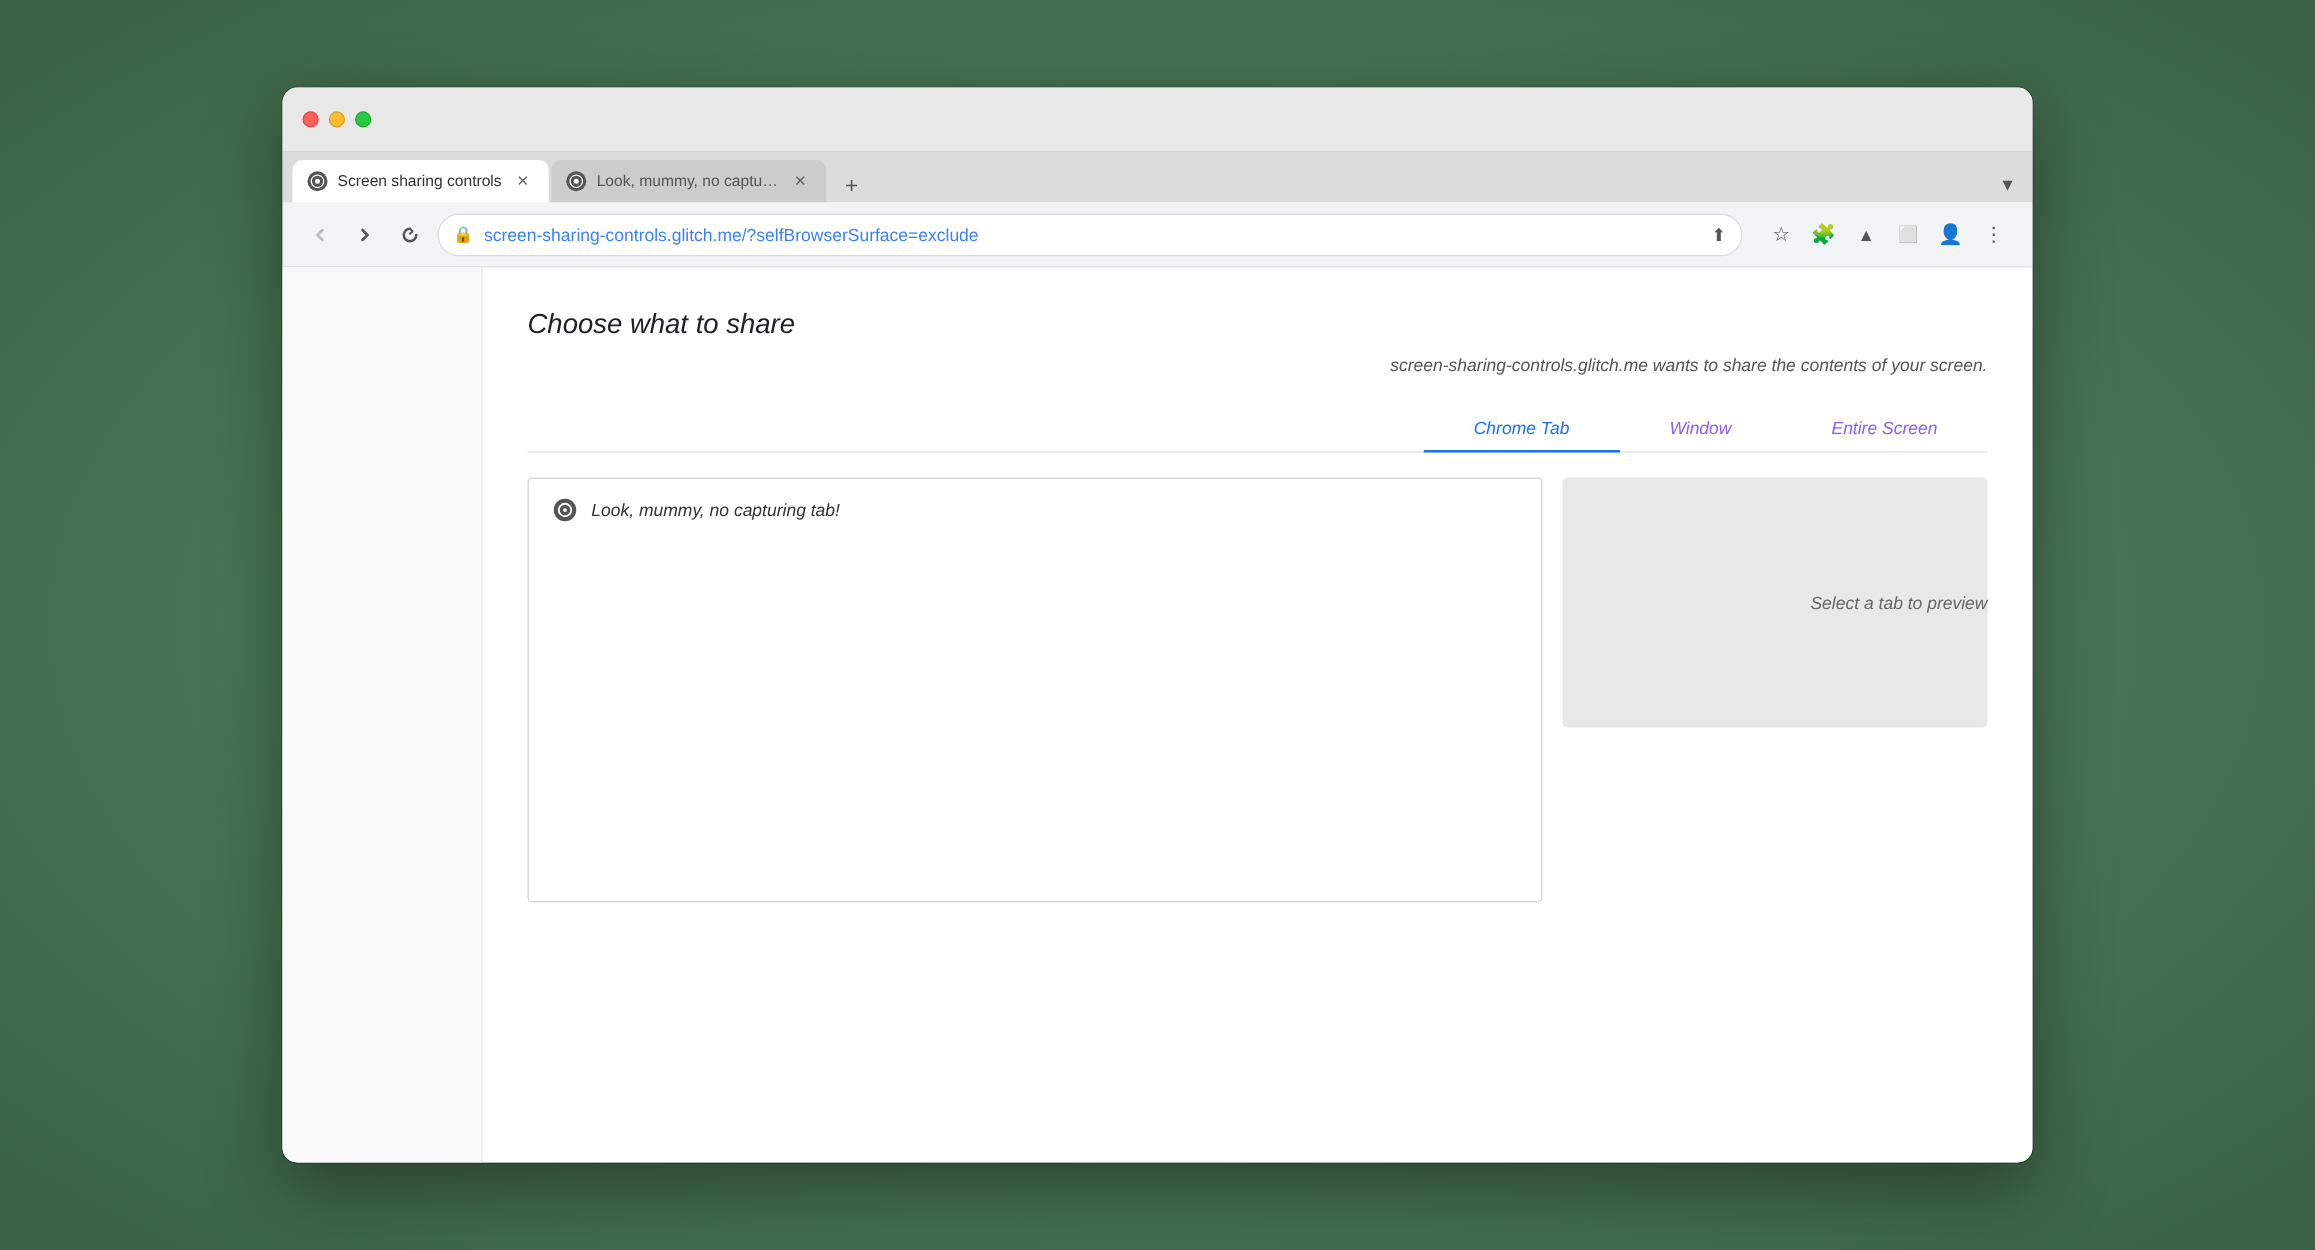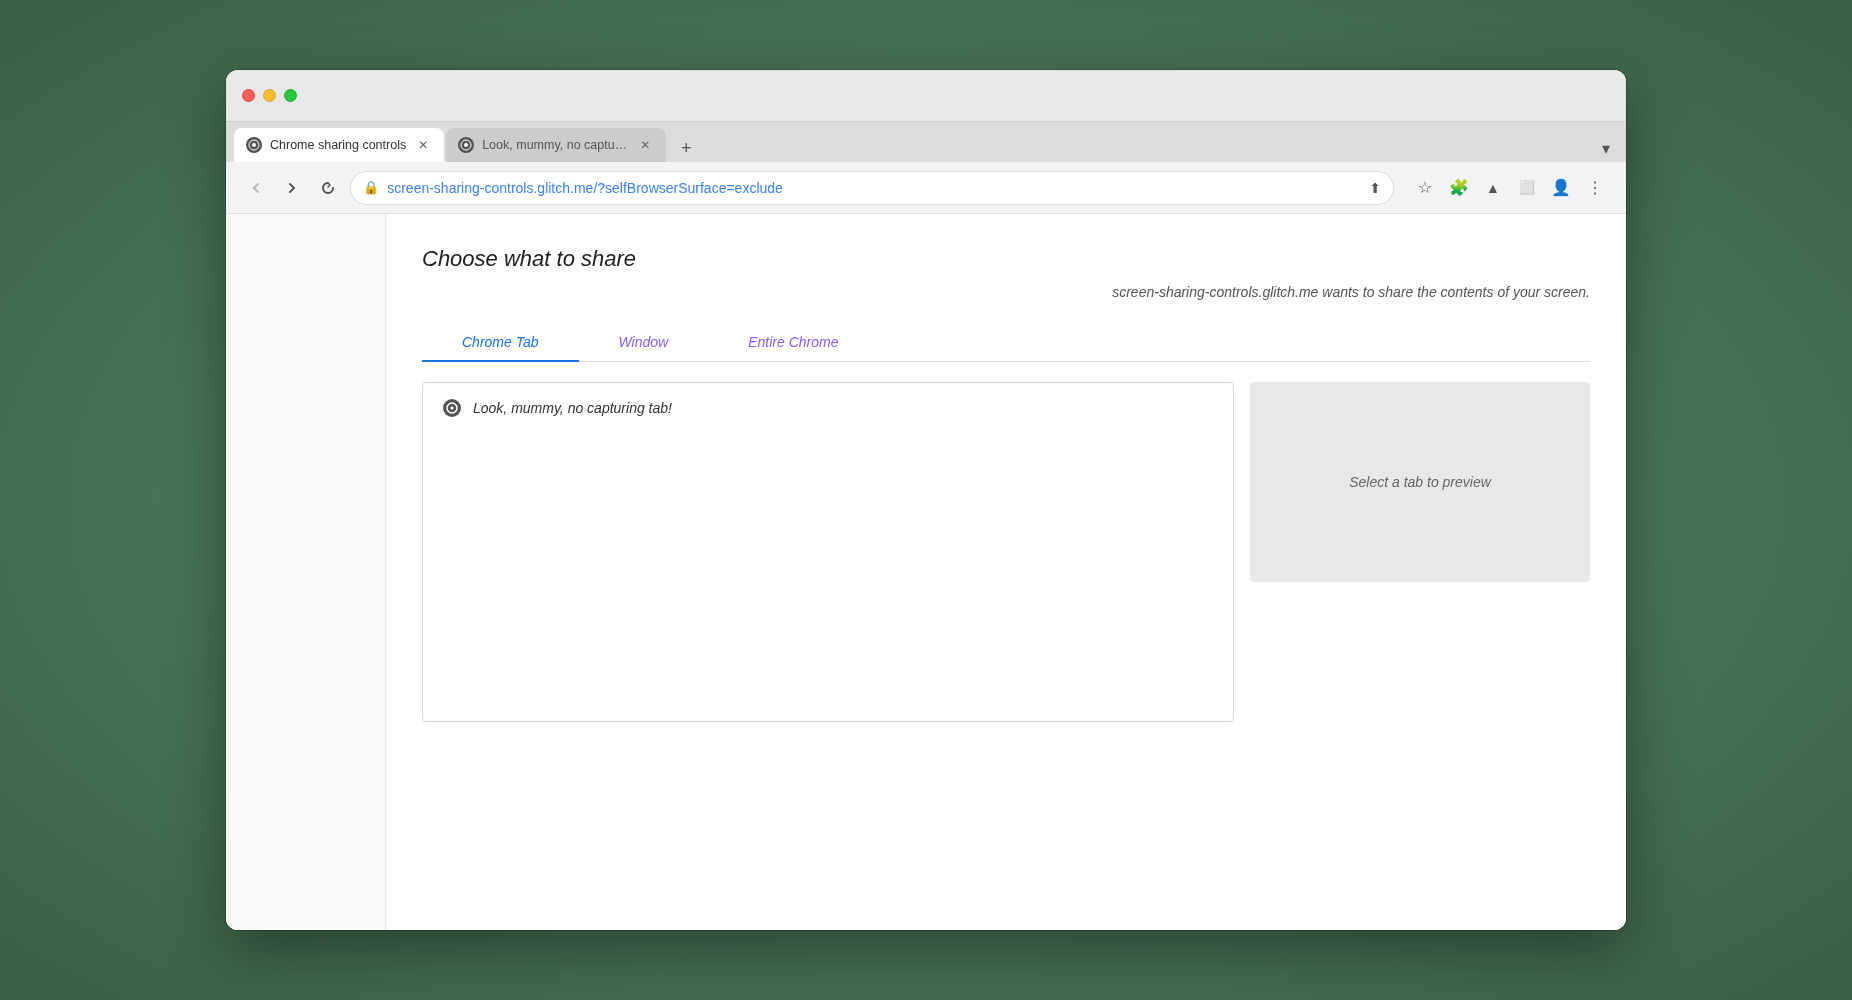--- a/index.html
+++ b/index.html
@@ -246,20 +246,21 @@
       color: #555;
       margin-bottom: 24px;
       text-align: right;
     }
 
     
     .share-tabs {
       display: flex;
       border-bottom: 1px solid #e0e0e0;
       margin-bottom: 20px;
+      justify-content: flex-end;
     }
 
     .share-tab {
       padding: 10px 40px;
       font-size: 14px;
       cursor: pointer;
       color: #8b5cf6;
       border-bottom: 2px solid transparent;
       margin-bottom: -1px;
     }
@@ -313,21 +314,21 @@
       width: 340px;
       flex-shrink: 0;
     }
 
     .preview-box {
       background: #e8e8e8;
       border-radius: 4px;
       height: 200px;
       display: flex;
       align-items: center;
-      justify-content: center;
+      justify-content: flex-end;
       font-size: 14px;
       color: #666;
     }
   </style>
 </head>
 <body>
 
 <div class="browser-window">
 
   <div class="title-bar">
@@ -340,21 +341,21 @@
 
   <div class="tab-bar">
 
     <div class="browser-tab active">
       <div class="tab-favicon">
         <svg width="12" height="12" viewBox="0 0 12 12" fill="white">
           <circle cx="6" cy="6" r="5" stroke="white" stroke-width="1" fill="none"></circle>
           <circle cx="6" cy="6" r="2" fill="white"></circle>
         </svg>
       </div>
-      <span class="tab-title">Chrome sharing controls</span>
+      <span class="tab-title">Screen sharing controls</span>
       <div class="tab-close">✕</div>
     </div>
 
     <div class="browser-tab inactive">
       <div class="tab-favicon">
         <svg width="12" height="12" viewBox="0 0 12 12" fill="white">
           <circle cx="6" cy="6" r="5" stroke="white" stroke-width="1" fill="none"></circle>
           <circle cx="6" cy="6" r="2" fill="white"></circle>
         </svg>
       </div>
@@ -410,21 +411,21 @@
       <p class="dialog-subtitle">screen-sharing-controls.glitch.me wants to share the contents of your screen.</p>
 
       <div class="share-tabs">
         <div class="share-tab active">
           <span>Chrome Tab</span>
         </div>
         <div class="share-tab">
           <span>Window</span>
         </div>
         <div class="share-tab">
-          <span>Entire Chrome</span>
+          <span>Entire Screen</span>
         </div>
       </div>
 
       <div class="share-content">
 
         <div class="tab-list">
           <div class="tab-list-item">
             <div class="tab-item-favicon">
               <svg width="12" height="12" viewBox="0 0 12 12">
                 <circle cx="6" cy="6" r="5" stroke="white" stroke-width="1.5" fill="none"></circle>

